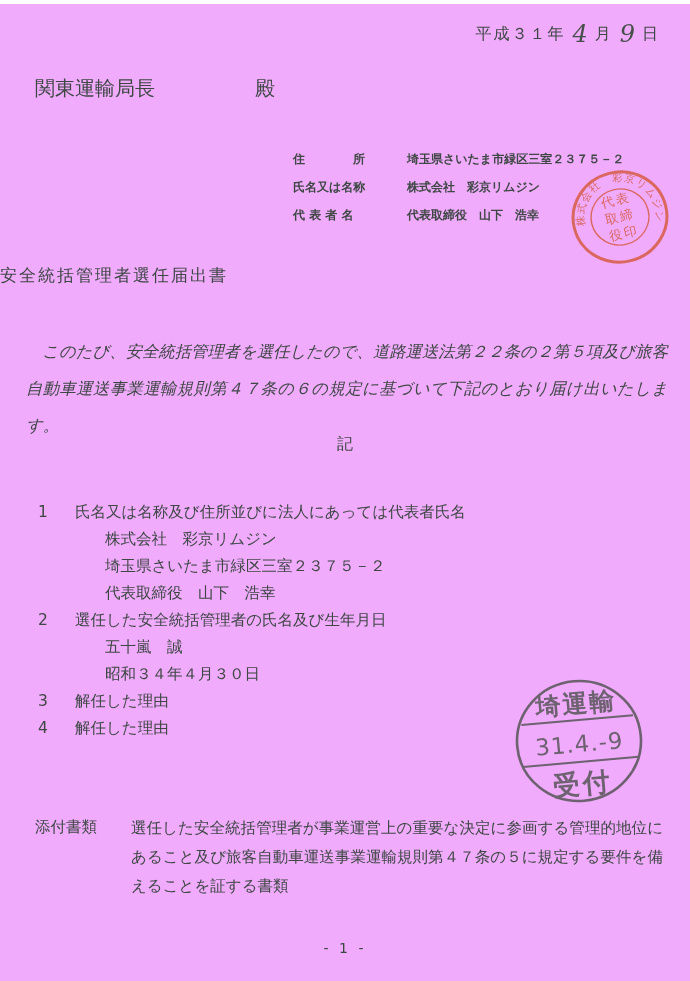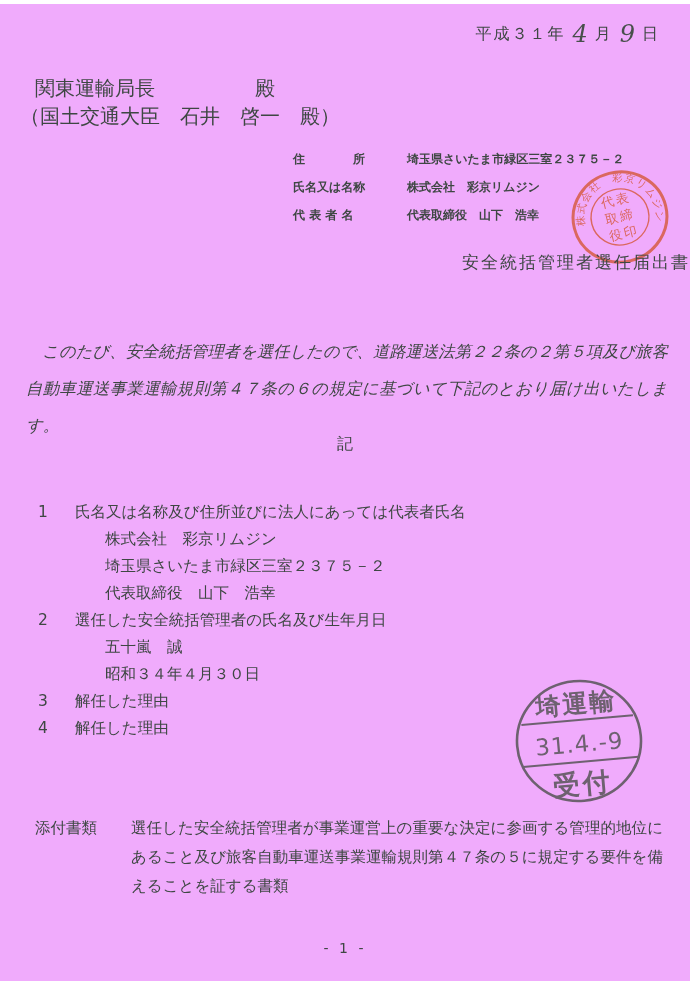--- a/index.html
+++ b/index.html
@@ -49,24 +49,24 @@
   .sender-row { display: flex; line-height: 28px; white-space: nowrap; }
   .sender-label { width: 114px; flex-shrink: 0; }
   .company-seal {
     position: absolute;
     left: 564px;
     top: 160px;
     opacity: 0.88;
   }
   .doc-title {
     position: absolute;
-    top: 247px;
+    top: 260px;
     left: 0;
     width: 100%;
-    text-align: right;
+    text-align: left;
     font-size: 17px;
     letter-spacing: 2px;
   }
   .body-text {
     position: absolute;
     top: 329px;
     left: 26px;
     width: 642px;
     font-size: 16.3px;
     line-height: 37px;
@@ -104,21 +104,21 @@
     opacity: 0.82;
   }
   .attachment {
     position: absolute;
     top: 810px;
     left: 35px;
     display: flex;
     font-size: 15.5px;
     line-height: 29px;
   }
-  .attachment-label { width: 96px; flex-shrink: 0; }
+  .attachment-label { width: 96px; flex-shrink: 0; font-family: Liberation Mono, monospace; }
   .attachment-text { width: 532px; text-align: justify; }
   .page-number {
     position: absolute;
     top: 936px;
     left: 0;
     width: 100%;
     text-align: center;
     font-size: 14px;
     letter-spacing: 3px;
   }
@@ -127,21 +127,20 @@
 <body>
 
 <div class="page">
 
   <div class="date-line">
     <span>平成３１年</span><span class="handwritten">4</span><span>月</span><span class="handwritten">9</span><span>日</span>
   </div>
 
   <div class="addressee">
     <div class="addressee-line1">関東運輸局長　　　　　殿</div>
-    <div class="addressee-line2">（国土交通大臣　石井　啓一　殿）</div>
   </div>
 
   <div class="sender">
     <div class="sender-row">
       <span class="sender-label">住　　　　所</span>
       <span class="sender-value">埼玉県さいたま市緑区三室２３７５－２</span>
     </div>
     <div class="sender-row">
       <span class="sender-label">氏名又は名称</span>
       <span class="sender-value">株式会社　彩京リムジン</span>

